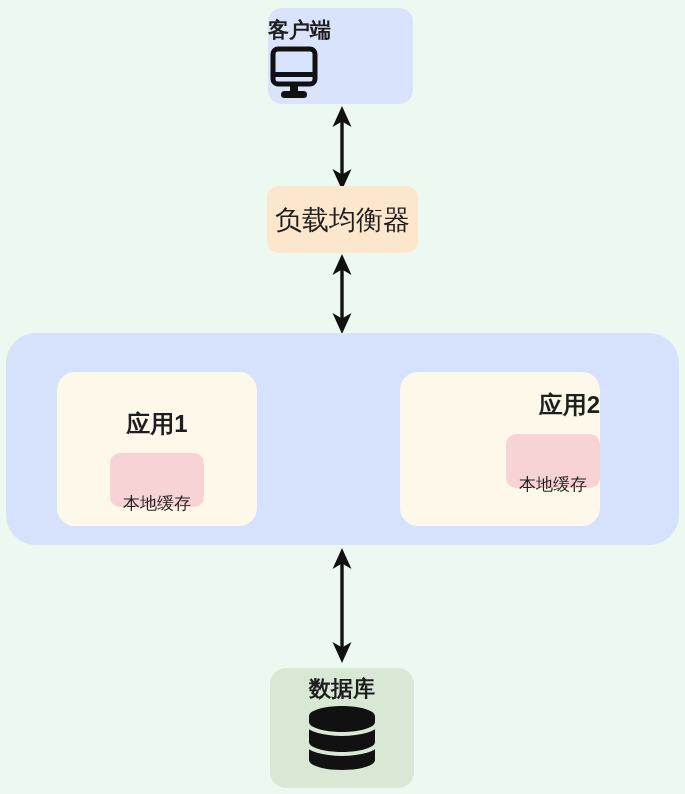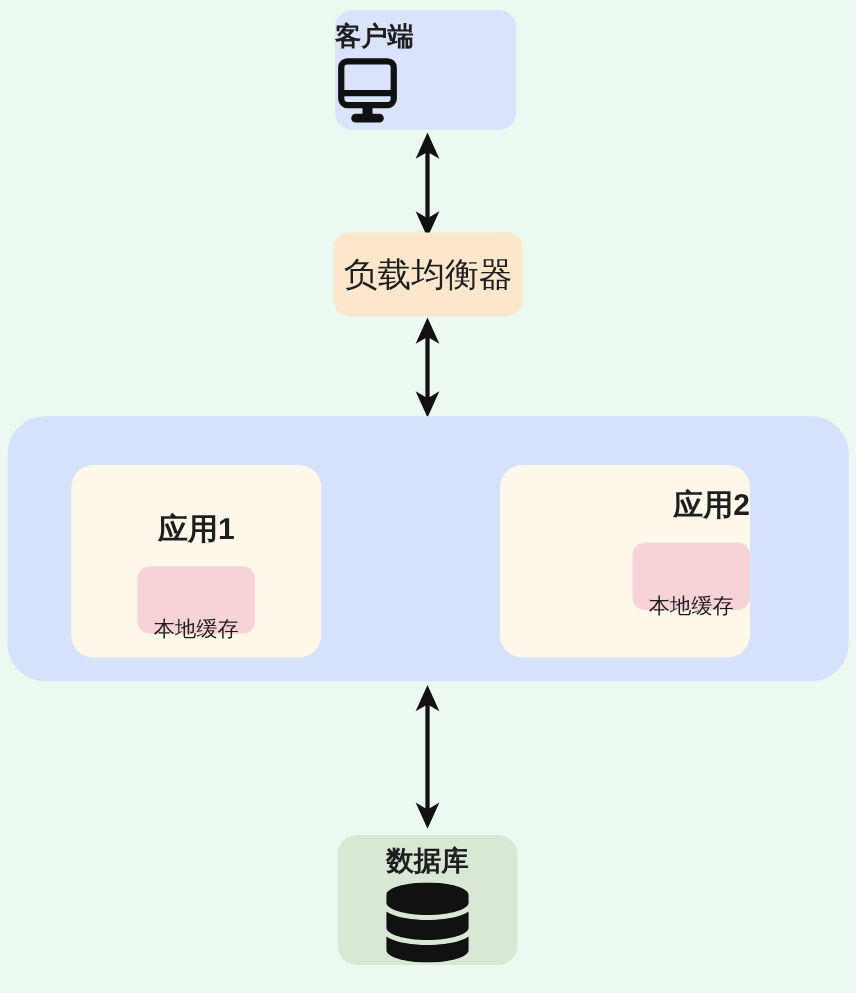--- a/index.html
+++ b/index.html
@@ -47,21 +47,21 @@
   .app-label { font-size: 24px; font-weight: 600; line-height: 1.2; }
   .cache-box {
     margin-top: 14px; width: 94px; height: 54px;
     background: #f8d3d6; border-radius: 10px;
     display: flex; align-items: center; justify-content: center;
   }
   .cache-label { font-size: 17px; font-weight: 500; margin-top: 48px; }
 
   
   .db-box {
-    left: 270px; top: 668px; width: 144px; height: 104px;
+    left: 270px; top: 668px; width: 144px; height: 120px;
     background: #d9e7d5; border-radius: 16px;
     display: flex; flex-direction: column; align-items: center;
     padding-top: 8px;
   }
   .db-label { font-size: 22px; font-weight: 600; line-height: 1.2; }
   .db-box .icon-wrap { margin-top: 4px; }
 
   
   .arrow { position: absolute; left: 328px; }
   .arrow-1 { top: 106px; }

